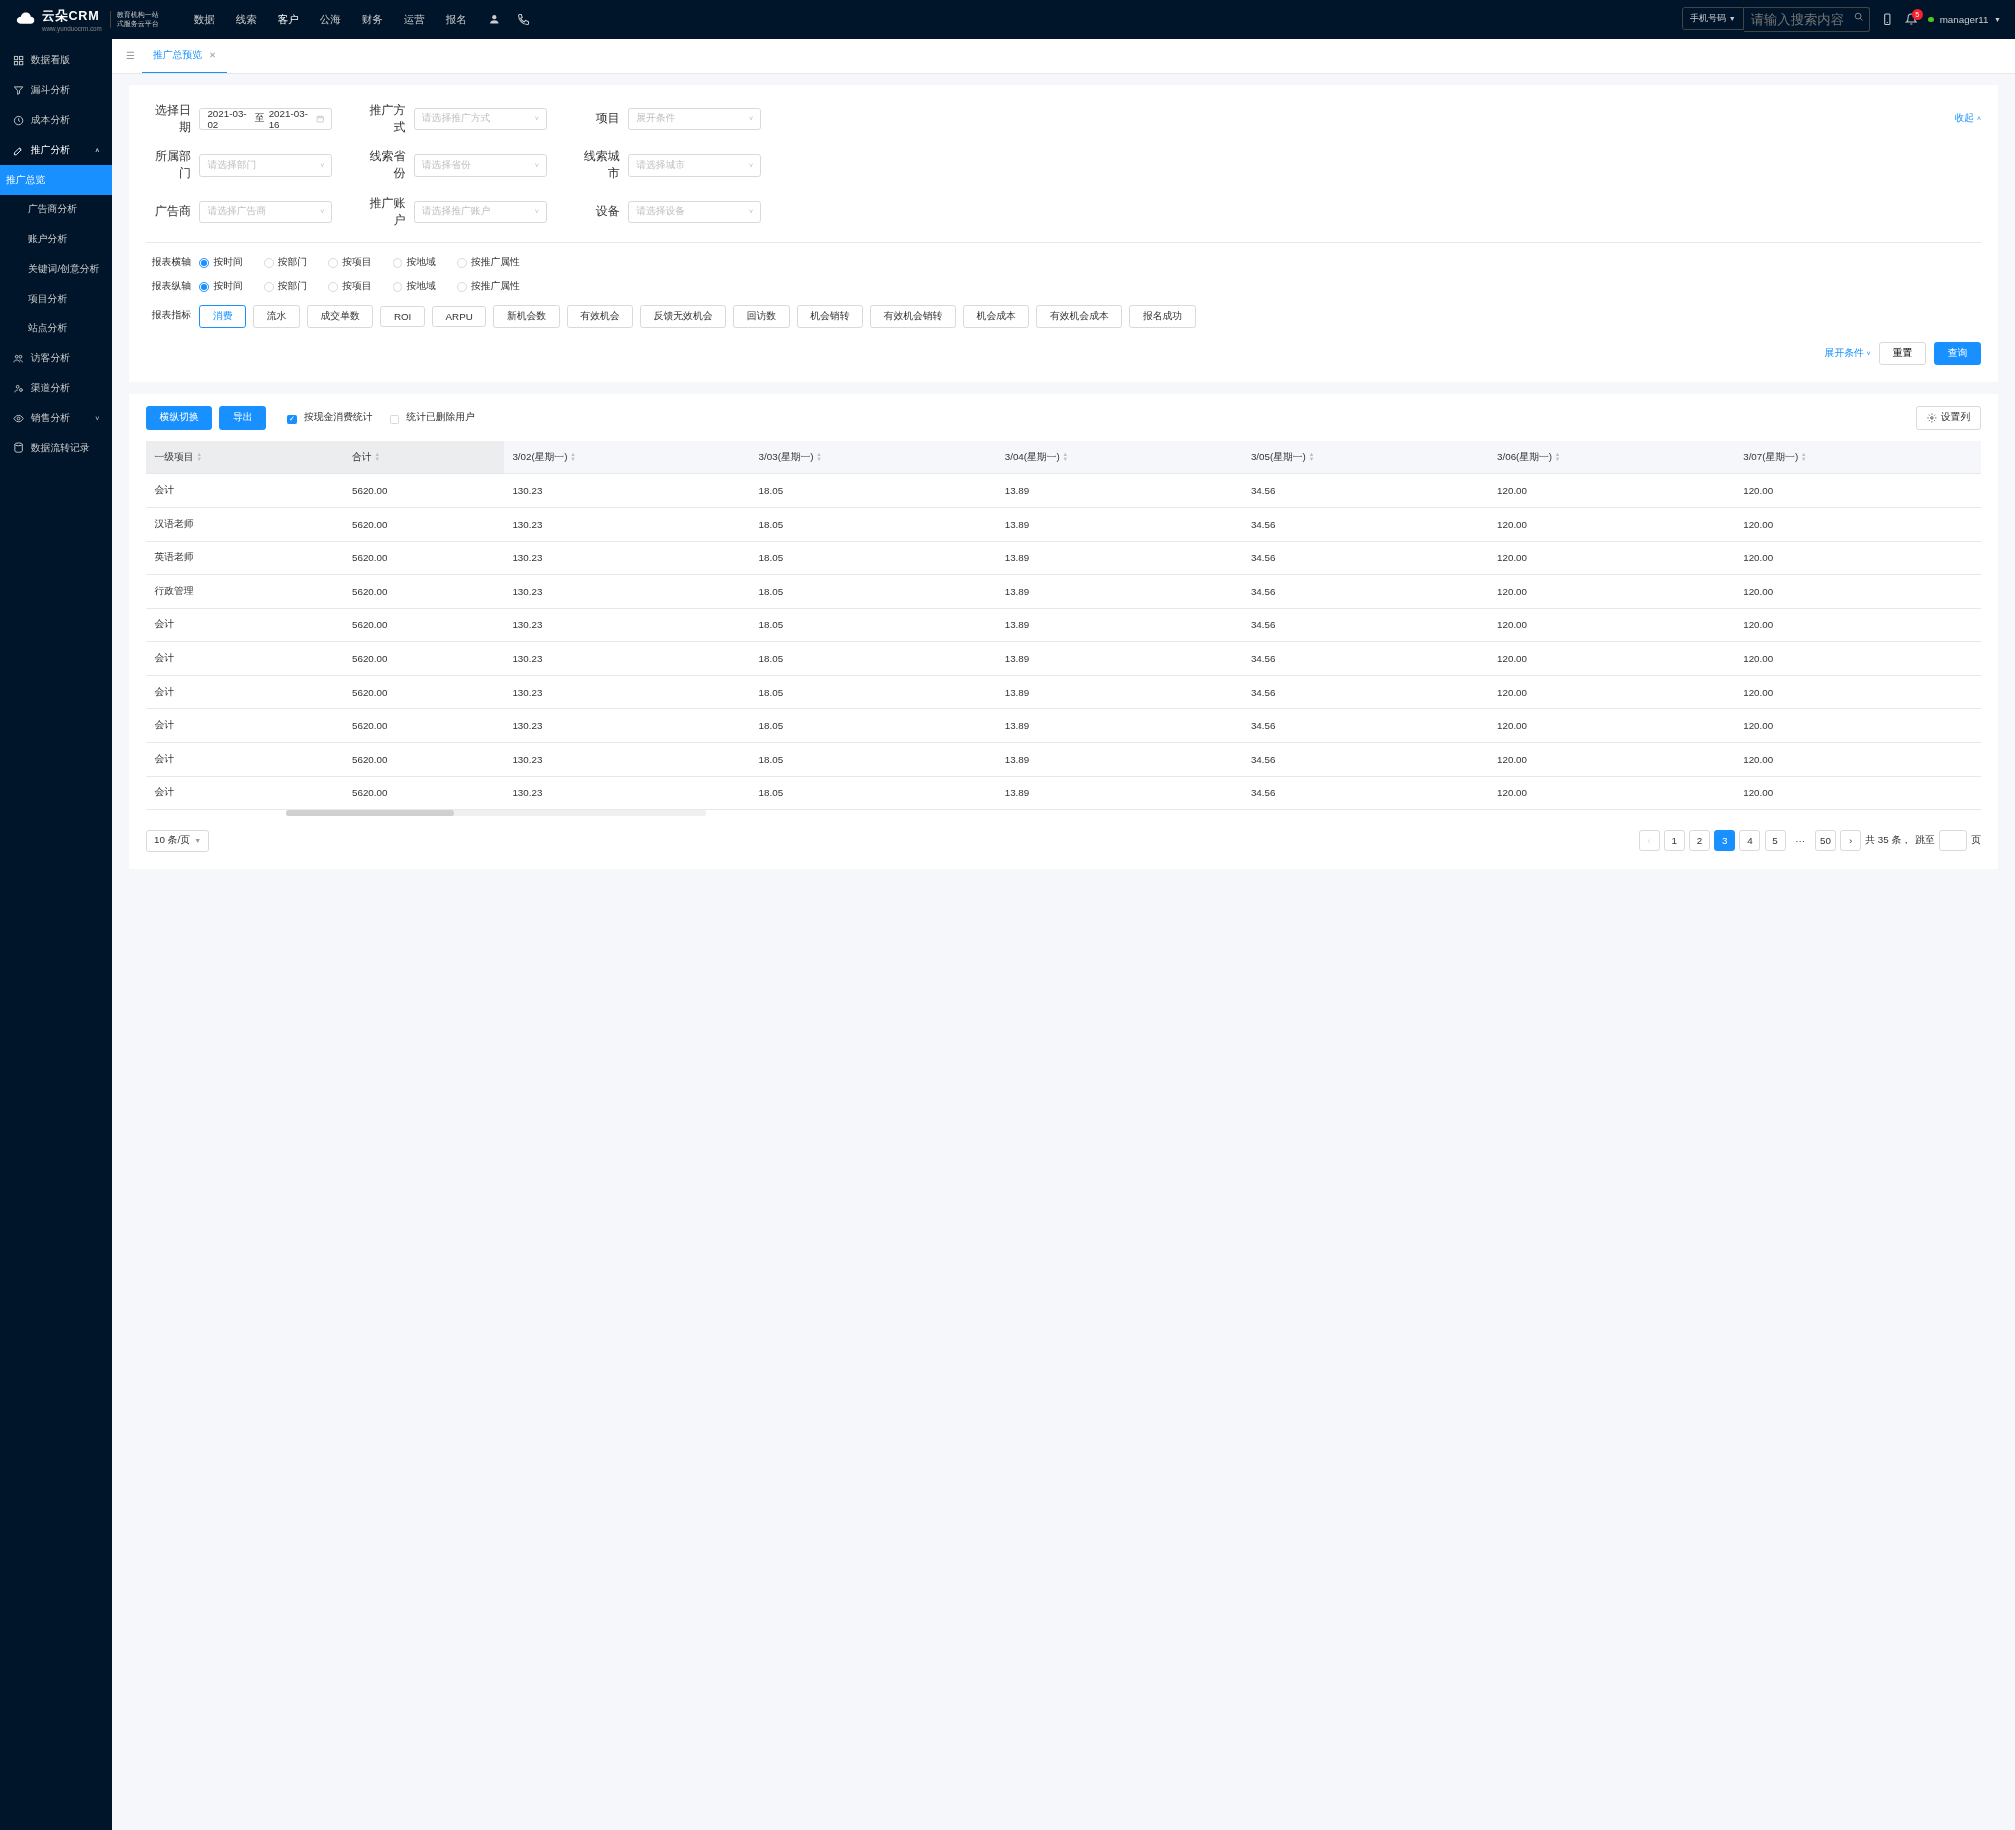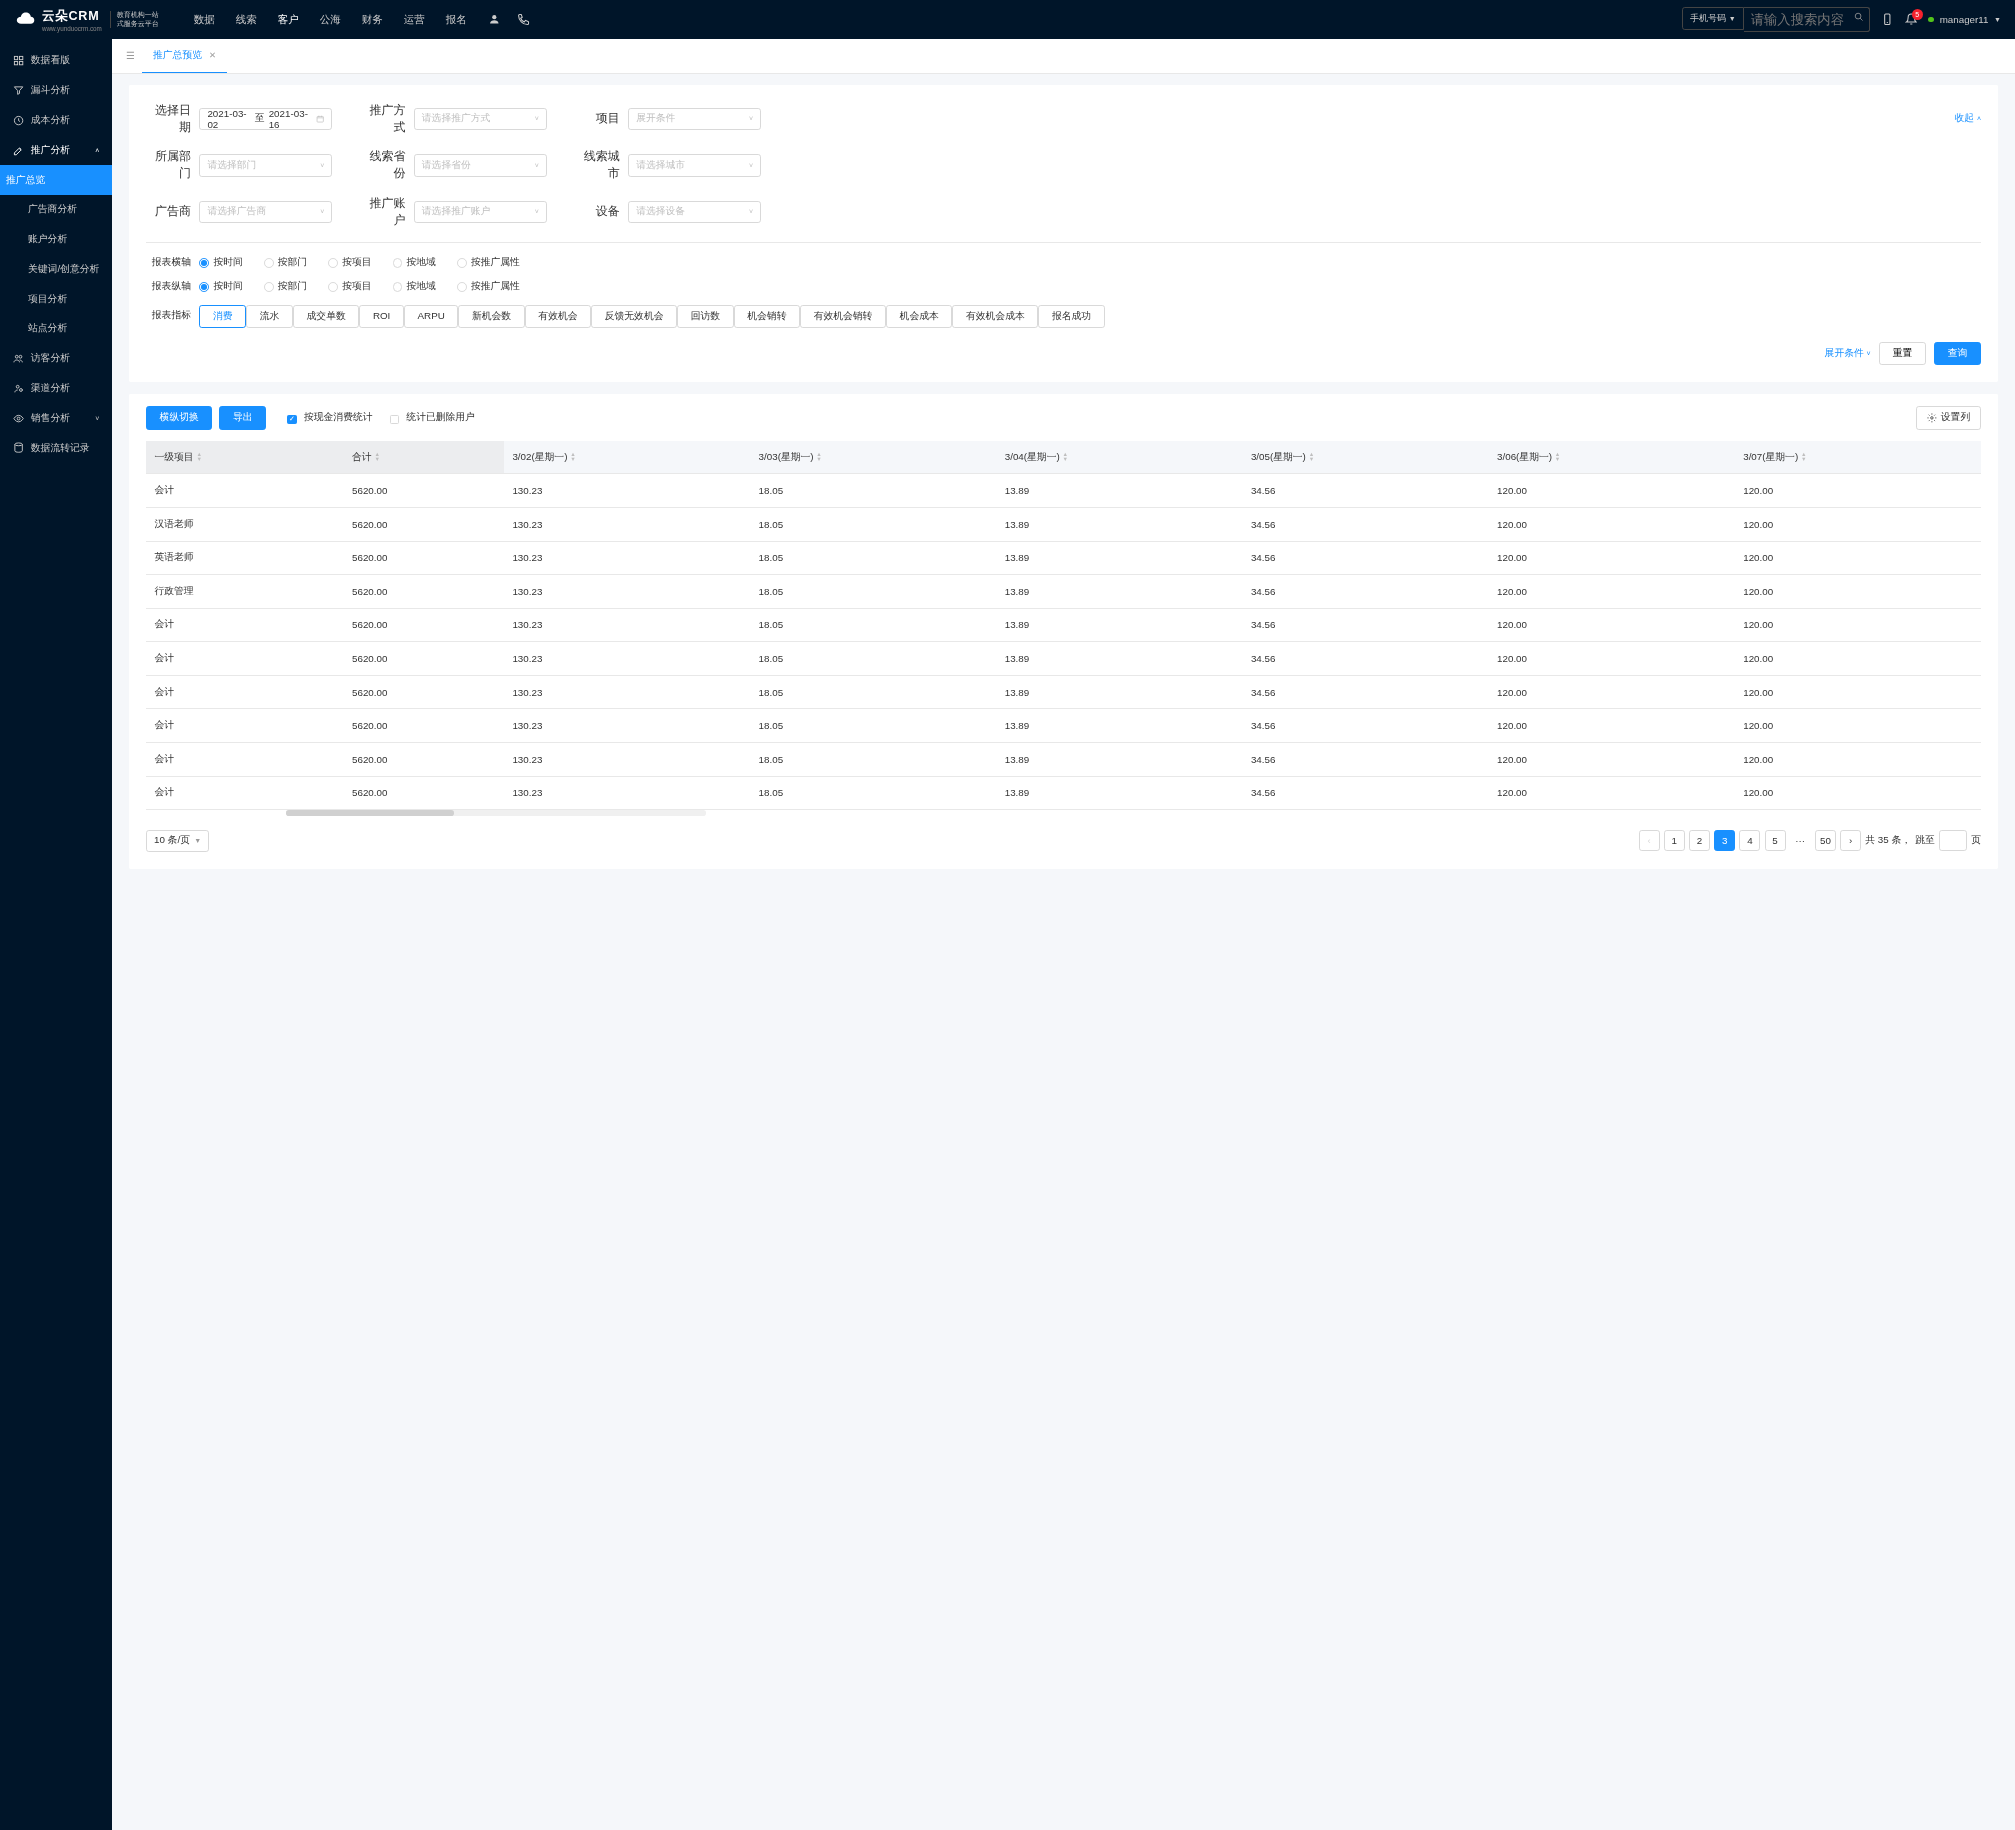--- a/index.html
+++ b/index.html
@@ -55,21 +55,21 @@
 .radio-row { display: flex; align-items: center; margin-bottom: 11.2px; }
 .radio-label { width: 45px; text-align: right; margin-right: 8.4px; font-size: 9.8px; }
 .radio-group { display: flex; gap: 21px; }
 .radio { display: flex; align-items: center; gap: 4.2px; cursor: pointer; font-size: 9.8px; }
 .radio-dot { width: 9.8px; height: 9.8px; border: 0.7px solid #d9d9d9; border-radius: 50%; display: flex; align-items: center; justify-content: center; }
 .radio.active .radio-dot { border-color: #1890ff; }
 .radio.active .radio-dot::after { content: ""; width: 5.6px; height: 5.6px; border-radius: 50%; background: #1890ff; }
 
 .metric-row { display: flex; align-items: flex-start; margin-bottom: 10px; }
 .metric-label { width: 45px; text-align: right; margin-right: 8.4px; padding-top: 4.2px; font-size: 9.8px; }
-.metric-list { display: flex; flex-wrap: wrap; flex: 1; }
+.metric-list { display: flex; flex-wrap: wrap; gap: 7px; flex: 1; align-items: center; }
 .metric-btn { padding: 4.2px 12.6px; border: 0.7px solid #d9d9d9; border-radius: 2.8px; cursor: pointer; background: #fff; font-size: 9.8px; }
 .metric-btn.active { border-color: #1890ff; color: #1890ff; }
 
 .action-row { display: flex; align-items: center; justify-content: flex-end; gap: 8.4px; margin-top: 14px; }
 .expand-link { color: #1890ff; cursor: pointer; display: flex; align-items: center; gap: 2.8px; }
 .btn { padding: 4.2px 12.6px; border: 0.7px solid #d9d9d9; border-radius: 2.8px; cursor: pointer; background: #fff; font-size: 9.8px; }
 .btn.primary { background: #1890ff; color: #fff; border-color: #1890ff; }
 
 
 .table-section { background: #fff; margin: 11.2px 17px 17px; padding: 12.6px 17px 17px; border-radius: 1.4px; }

